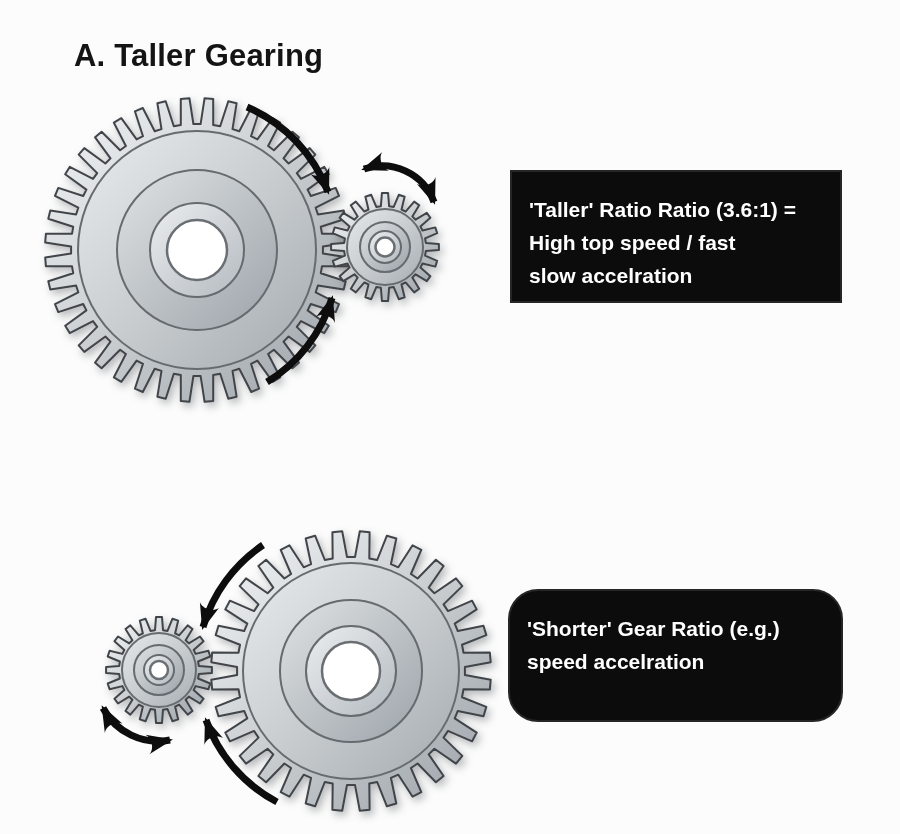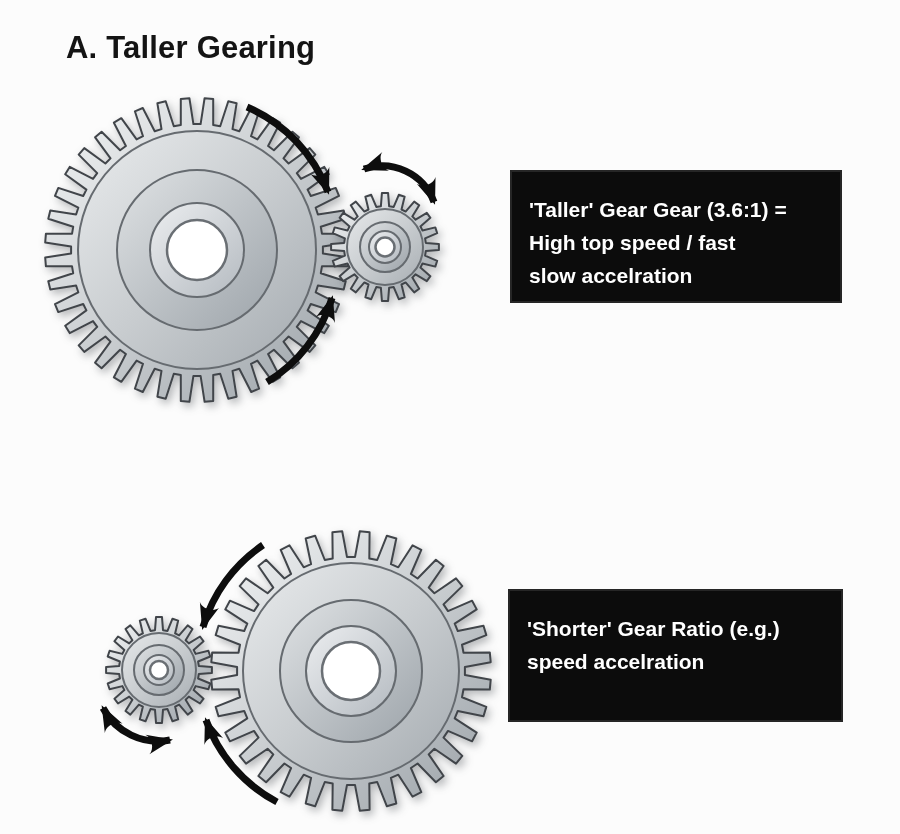--- a/index.html
+++ b/index.html
@@ -2,38 +2,38 @@
 <html><head>
 <meta charset="utf-8">
 <style>
   html,body{margin:0;padding:0;background:#ffffff;}
   .stage{
     position:relative;width:900px;height:834px;overflow:hidden;
     background:#fcfcfc;
     font-family:"Liberation Sans","DejaVu Sans",sans-serif;
   }
   .title{
-    position:absolute;margin:4px;
+    position:absolute;margin:12px;
     font-size:31px;font-weight:700;color:#141414;letter-spacing:.2px;
     white-space:nowrap;
   }
   .title-a{left:62px;top:26px;}
   .title-b{left:62px;top:468px;}
   .fig{position:absolute;}
   .fig-a{left:30px;top:85px;}
   .fig-b{left:55px;top:515px;}
   .callout{
     position:absolute;box-sizing:border-box;
     background:#0c0c0c;border:2px solid #262626;
     color:#ffffff;font-weight:700;font-size:21px;line-height:33px;
     padding:21px 17px;
   }
   .callout p{margin:0;white-space:nowrap;}
   .callout-a{left:510px;top:170px;width:332px;height:133px;}
-  .callout-b{left:508px;top:589px;width:335px;height:133px;}
+  .callout-b{left:508px;top:589px;width:335px;height:133px;border-radius:30px;}
 </style>
 </head>
 <body>
 
 <div class="stage">
 
   <h1 class="title title-a">A. Taller Gearing</h1>
 
   <svg class="fig fig-a" width="470" height="335" viewBox="0 0 470 335">
       <defs>
@@ -67,21 +67,21 @@
         <circle cx="355" cy="162" r="25" fill="url(#figA-ginner)" stroke="#666b70" stroke-width="2"></circle>
         <circle cx="355" cy="162" r="16" fill="url(#figA-ghub)" stroke="#666b70" stroke-width="2"></circle>
         <circle cx="355" cy="162" r="9.5" fill="#ffffff" stroke="#6a6f74" stroke-width="2.5"></circle>
       </g>
       <path d="M 217 22 A 150 150 0 0 1 298 107" fill="none" stroke="#0d0d0d" stroke-width="7" marker-end="url(#figA-ah)"></path>
       <path d="M 334 84 A 55 55 0 0 1 404 117" fill="none" stroke="#0d0d0d" stroke-width="7" marker-end="url(#figA-ah)" marker-start="url(#figA-ah)"></path>
       <path d="M 237 297 A 148 148 0 0 0 302 213" fill="none" stroke="#0d0d0d" stroke-width="7" marker-end="url(#figA-ah)"></path>
     </svg>
 
   <div class="callout callout-a">
-    <p>'Taller' Gear Gear (3.6:1) =</p>
+    <p>'Taller' Ratio Ratio (3.6:1) =</p>
     <p>High top speed / fast</p>
     <p>slow accelration</p>
   </div>
 
 
   <svg class="fig fig-b" width="470" height="320" viewBox="0 0 470 320">
       <defs>
     <linearGradient id="figB-gbody" x1="0" y1="0" x2="1" y2="1">
       <stop offset="0" stop-color="#f2f4f5"></stop>
       <stop offset="0.5" stop-color="#c9cdd0"></stop>

